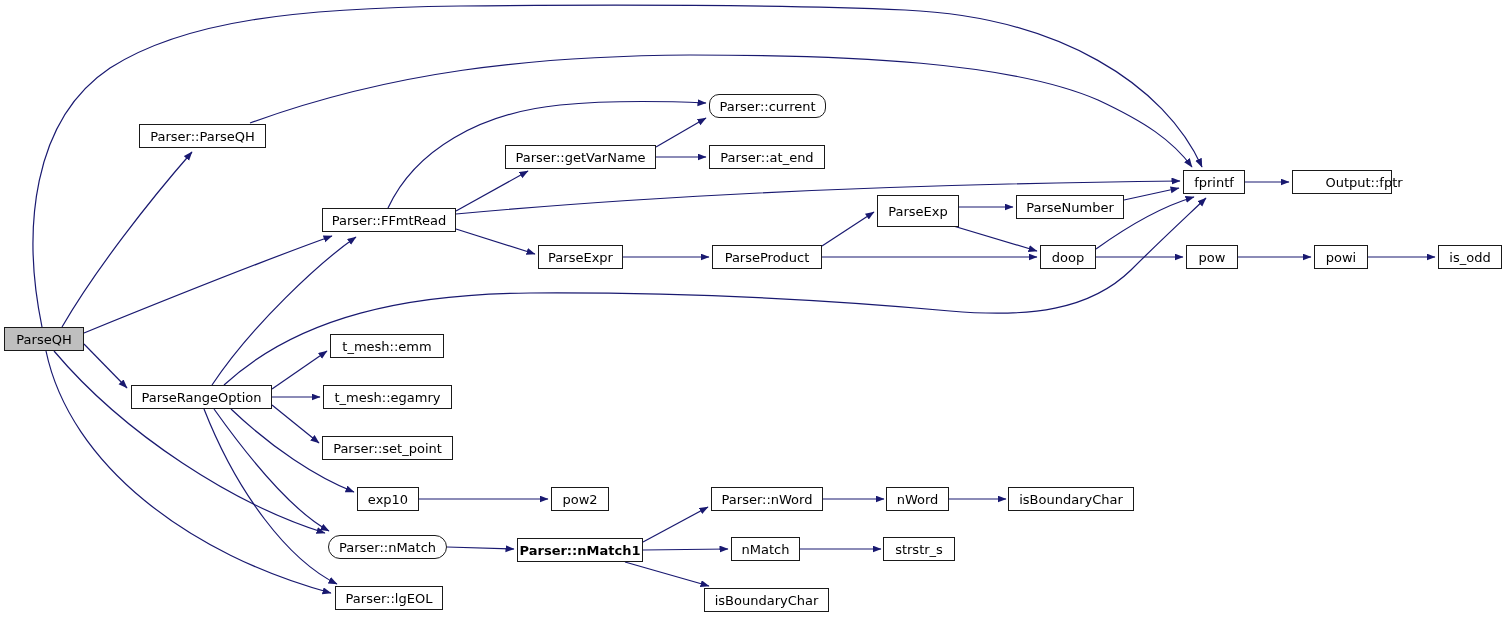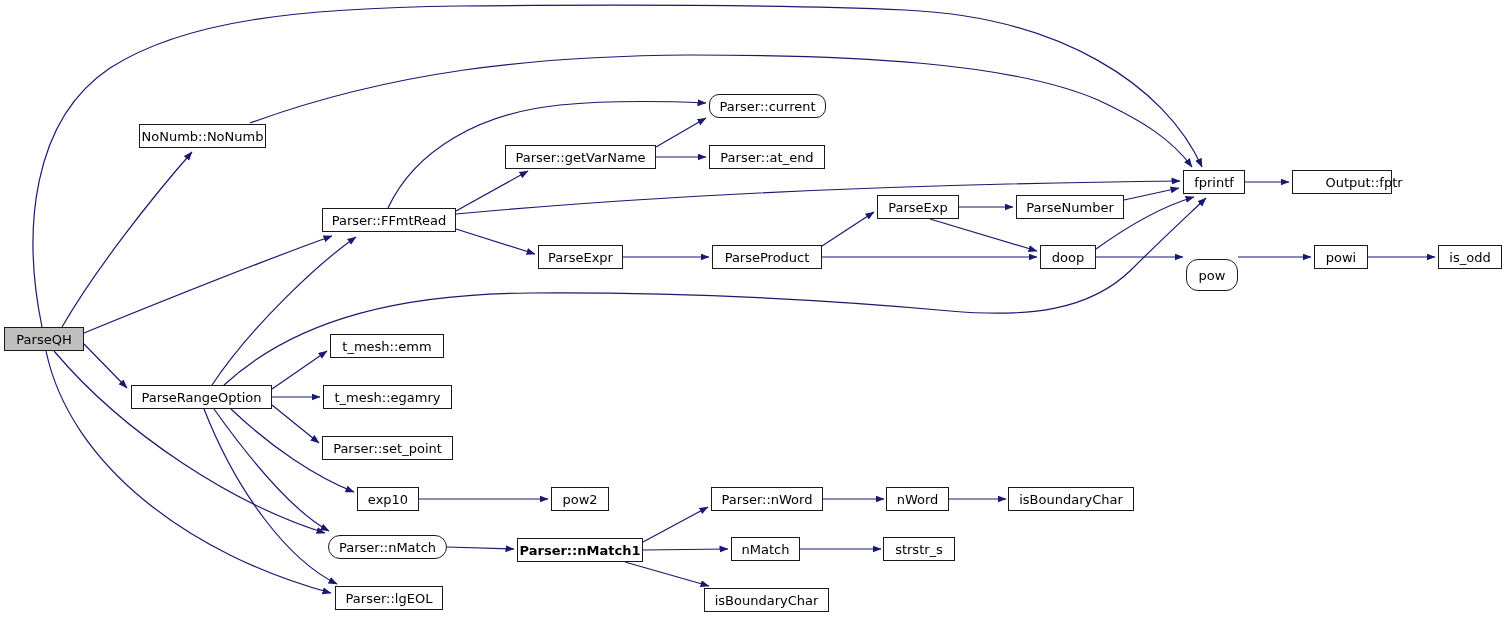--- a/index.html
+++ b/index.html
@@ -75,33 +75,33 @@
         <path d="M 643,542 L 708,507" class="edge" marker-end="url(#arrow)"></path>
         <path d="M 643,550 L 728,549" class="edge" marker-end="url(#arrow)"></path>
         <path d="M 625,562 L 709,586" class="edge" marker-end="url(#arrow)"></path>
         <path d="M 823,499 L 884,499" class="edge" marker-end="url(#arrow)"></path>
         <path d="M 949,499 L 1006,499" class="edge" marker-end="url(#arrow)"></path>
         <path d="M 800,549 L 881,549" class="edge" marker-end="url(#arrow)"></path>
       </g>
   </svg>
   <div id="node-layer">
       <div class="node root" style="left: 4px; top: 327px; width: 80px; height: 24px;">ParseQH</div>
-      <div class="node" style="left: 139px; top: 124px; width: 127px; height: 24px;">NoNumb::NoNumb</div>
+      <div class="node" style="left: 139px; top: 124px; width: 127px; height: 24px;">Parser::ParseQH</div>
       <div class="node" style="left: 322px; top: 208px; width: 134px; height: 24px;">Parser::FFmtRead</div>
       <div class="node" style="left: 505px; top: 145px; width: 151px; height: 24px; text-align: center;">Parser::getVarName</div>
       <div class="node" style="left: 709px; top: 94px; width: 117px; height: 24px; border-radius: 10px;">Parser::current</div>
       <div class="node" style="left: 709px; top: 145px; width: 116px; height: 24px;">Parser::at_end</div>
       <div class="node" style="left: 1183px; top: 170px; width: 62px; height: 24px;">fprintf</div>
       <div class="node" style="left: 1292px; top: 170px; width: 100px; height: 24px; padding-left: 44px;">Output::fptr</div>
       <div class="node" style="left: 538px; top: 245px; width: 85px; height: 24px;">ParseExpr</div>
       <div class="node" style="left: 712px; top: 245px; width: 110px; height: 24px;">ParseProduct</div>
-      <div class="node" style="left: 877px; top: 195px; width: 82px; height: 24px;">ParseExp</div>
+      <div class="node" style="left: 877px; top: 195px; width: 82px; height: 32px;">ParseExp</div>
       <div class="node" style="left: 1016px; top: 195px; width: 108px; height: 24px;">ParseNumber</div>
       <div class="node" style="left: 1040px; top: 245px; width: 56px; height: 24px;">doop</div>
-      <div class="node" style="left: 1186px; top: 259px; width: 52px; height: 32px; border-radius: 12px;">pow</div>
+      <div class="node" style="left: 1186px; top: 245px; width: 52px; height: 24px;">pow</div>
       <div class="node" style="left: 1314px; top: 245px; width: 54px; height: 24px;">powi</div>
       <div class="node" style="left: 1438px; top: 245px; width: 64px; height: 24px;">is_odd</div>
       <div class="node" style="left: 131px; top: 385px; width: 141px; height: 24px;">ParseRangeOption</div>
       <div class="node" style="left: 330px; top: 334px; width: 114px; height: 24px;">t_mesh::emm</div>
       <div class="node" style="left: 323px; top: 385px; width: 129px; height: 24px;">t_mesh::egamry</div>
       <div class="node" style="left: 322px; top: 436px; width: 131px; height: 24px;">Parser::set_point</div>
       <div class="node" style="left: 357px; top: 487px; width: 62px; height: 24px;">exp10</div>
       <div class="node" style="left: 551px; top: 487px; width: 58px; height: 24px;">pow2</div>
       <div class="node" style="left: 328px; top: 535px; width: 119px; height: 24px; border-radius: 12px;">Parser::nMatch</div>
       <div class="node" style="left: 517px; top: 538px; width: 126px; height: 24px; font-weight: bold;">Parser::nMatch1</div>

